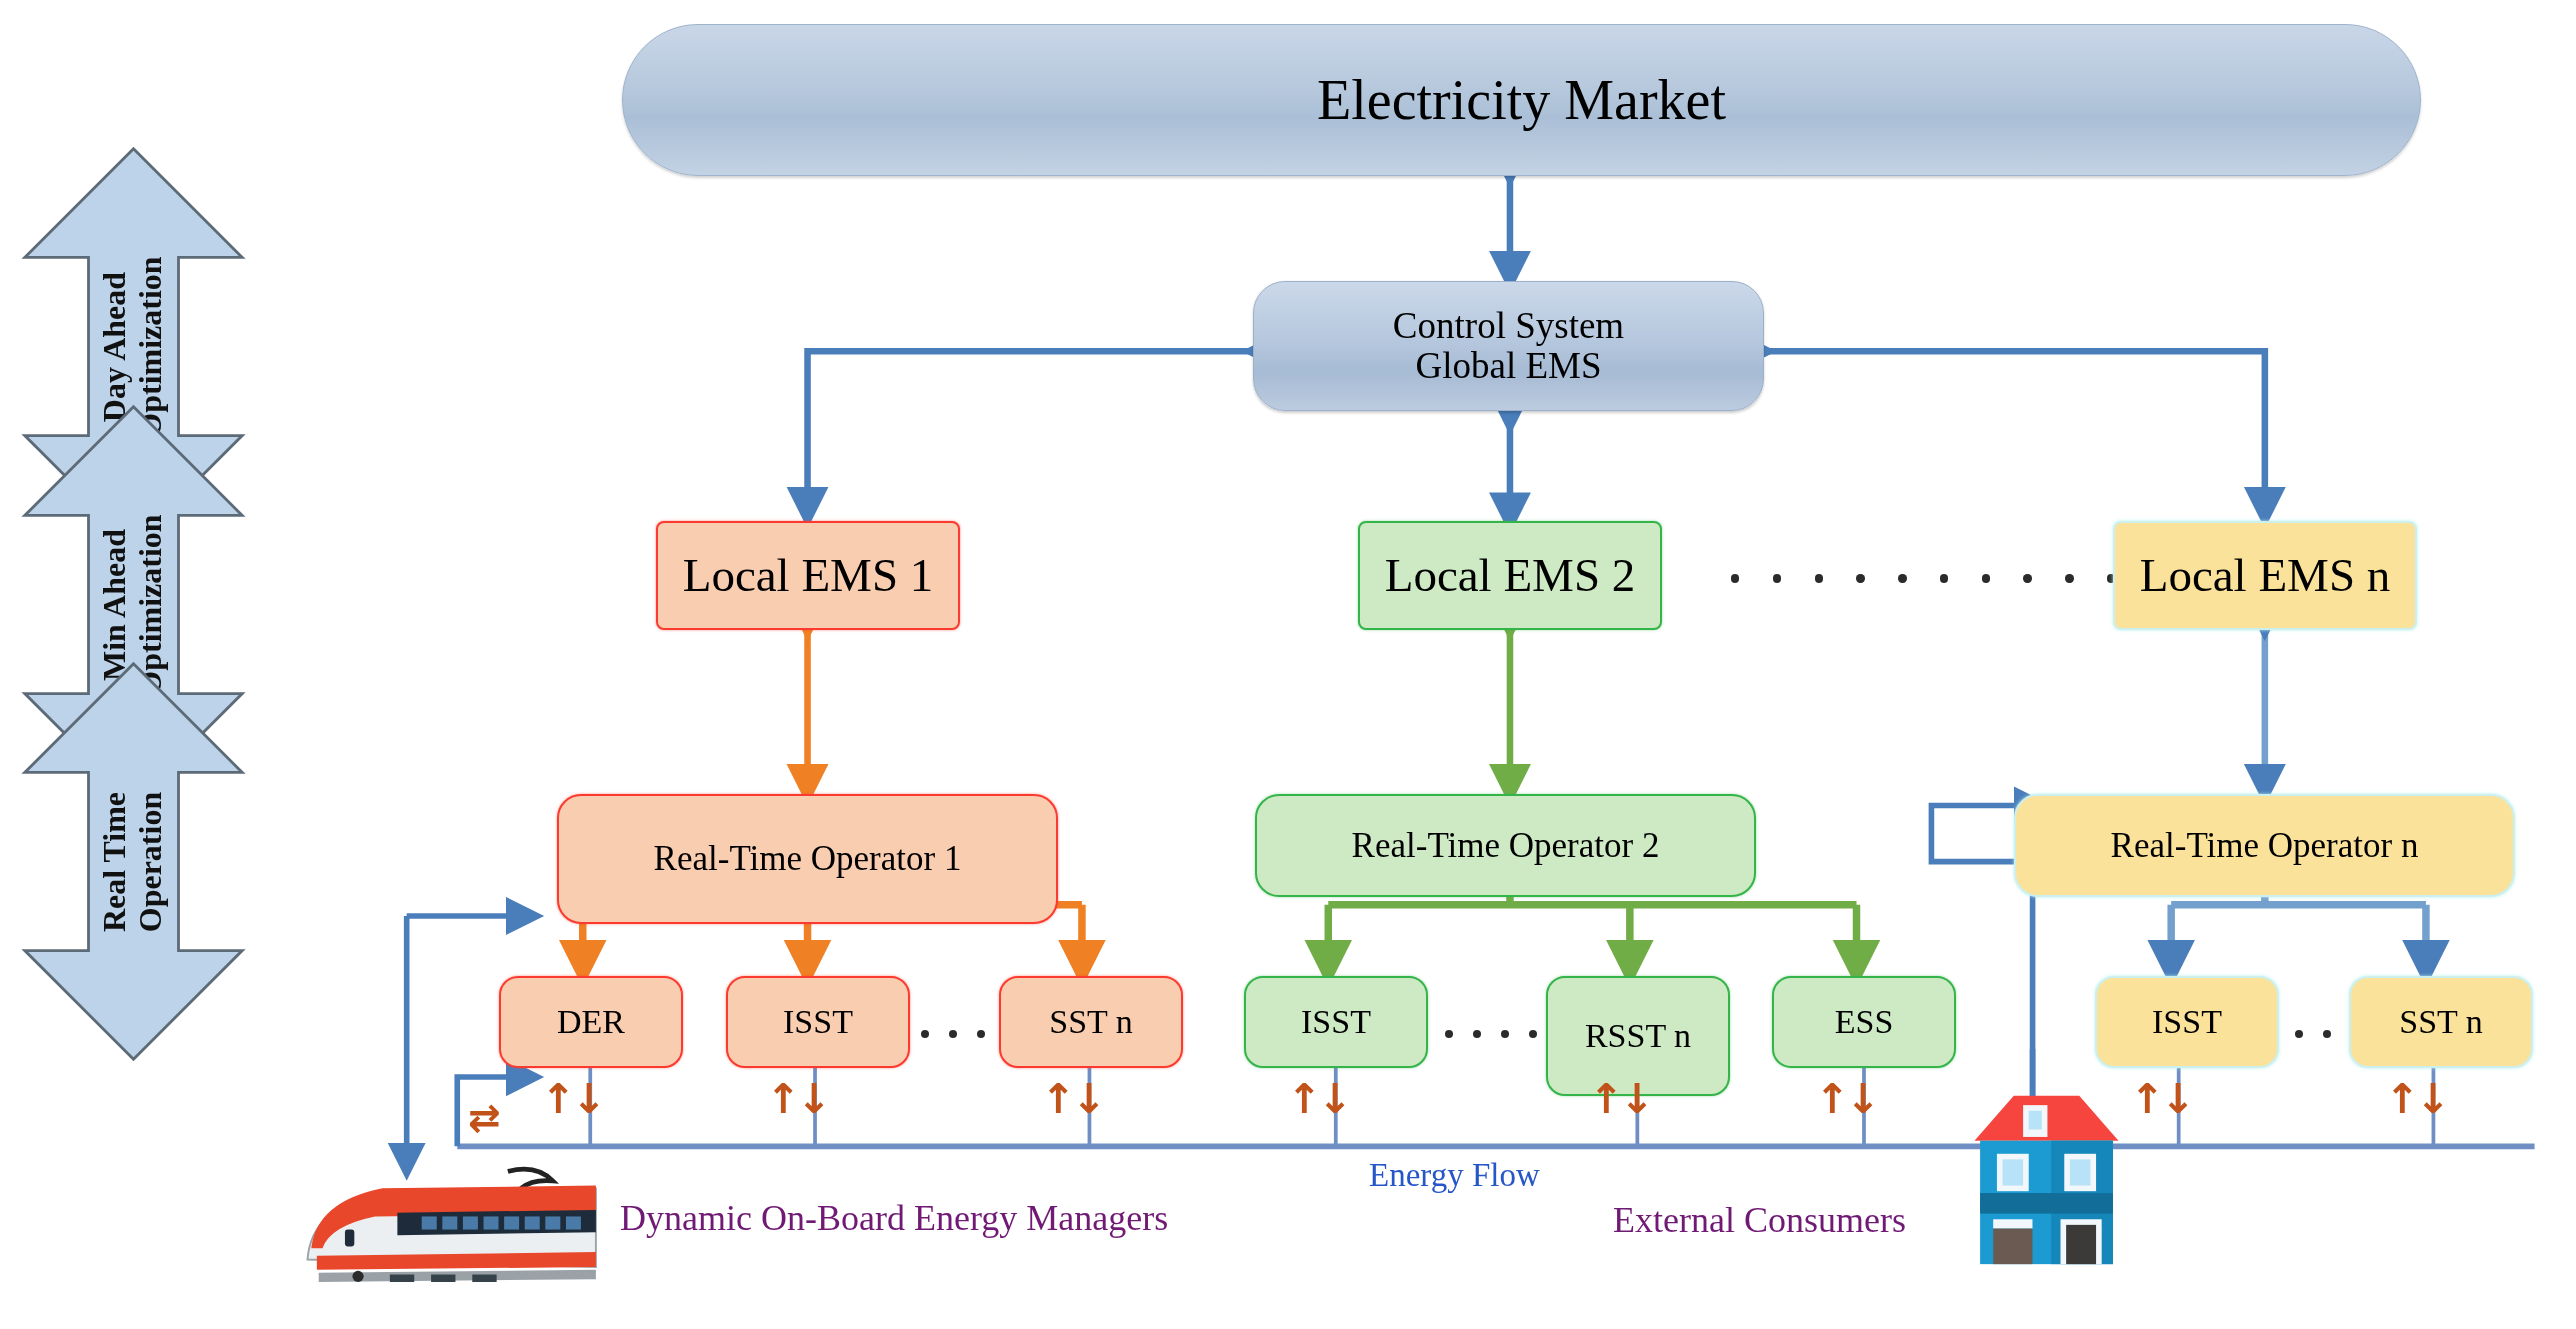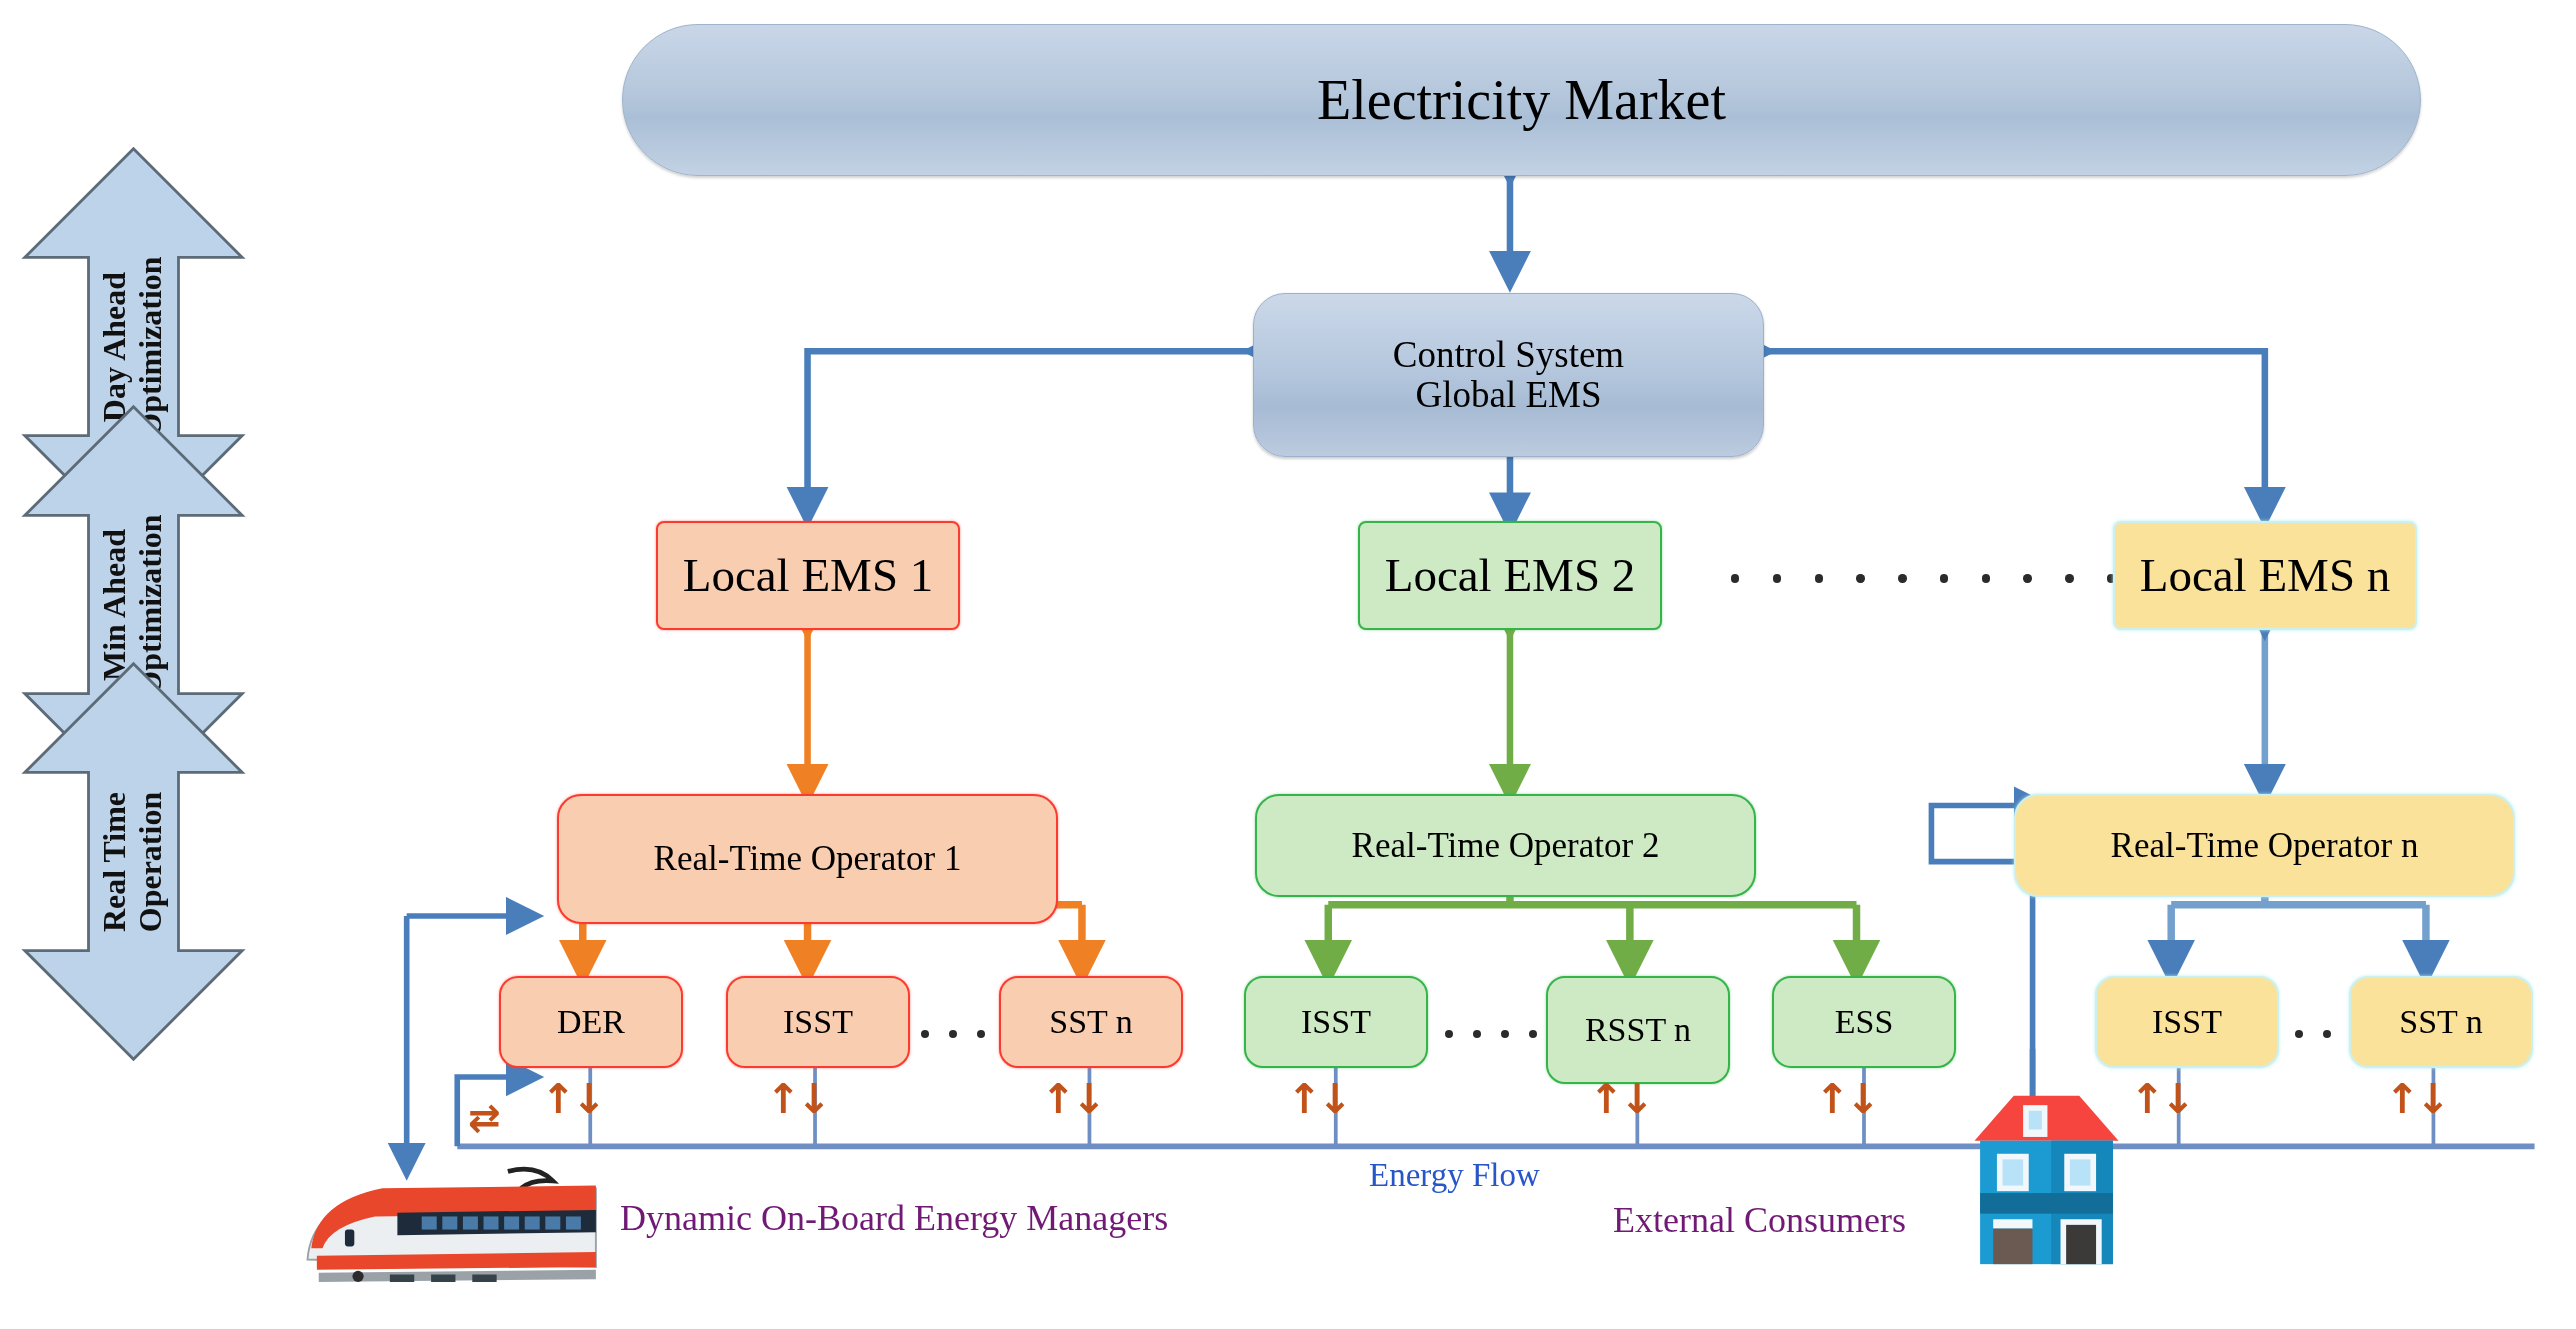--- a/index.html
+++ b/index.html
@@ -201,21 +201,21 @@
       <polygon points="120,4 236,120 168,120 168,310 236,310 120,426 4,310 72,310 72,120 4,120" fill="#bdd3ea" stroke="#5c6b77" stroke-width="3"></polygon>
     </svg>
     <div class="lbl">
       <span>Real Time</span><br>
       <span>Operation</span>
     </div>
   </div>
 
   <div class="node banner" style="left:622px;top:24px;width:1799px;height:152px;">Electricity Market</div>
 
-  <div class="node globalems" style="left:1253px;top:281px;width:511px;height:164px;flex-direction:column;margin-top:12px;">
+  <div class="node globalems" style="left:1253px;top:281px;width:511px;height:130px;flex-direction:column;">
     <span>Control System</span>
     <span>Global EMS</span>
   </div>
 
   <div class="node red r-lg" style="left:656px;top:521px;width:304px;height:109px;">Local EMS 1</div>
 
   <div class="node green r-lg" style="left:1358px;top:521px;width:304px;height:109px;">Local EMS 2</div>
 
   <div class="dots" style="left:1731px;top:573px;width:468px;height:11.2px;justify-content:space-between;">
     <i style="width:8.4px;height:8.4px"></i>
@@ -255,21 +255,21 @@
 
   <div class="node green r-sm" style="left:1244px;top:976px;width:184px;height:92px;">ISST</div>
 
   <div class="dots" style="left:1445px;top:1029px;width:92px;height:10.3px;justify-content:space-between;">
     <i style="width:8.4px;height:8.4px"></i>
       <i style="width:8.4px;height:8.4px"></i>
     <i style="width:8.4px;height:8.4px"></i>
       <i style="width:8.4px;height:8.4px"></i>
   </div>
 
-  <div class="node green r-sm" style="left:1546px;top:976px;width:184px;height:108px;">RSST n</div>
+  <div class="node green r-sm" style="left:1546px;top:976px;width:184px;height:120px;">RSST n</div>
 
   <div class="node green r-sm" style="left:1772px;top:976px;width:184px;height:92px;">ESS</div>
 
   <div class="node yellow r-sm" style="left:2095px;top:976px;width:184px;height:92px;">ISST</div>
 
   <div class="dots" style="left:2295px;top:1029px;width:92px;height:10.3px;justify-content:space-between;">
     <i style="width:8.4px;height:8.4px"></i>
       <i style="width:8.4px;height:8.4px"></i>
     <i style="width:8.4px;height:8.4px"></i>
       <i style="width:8.4px;height:8.4px"></i>

